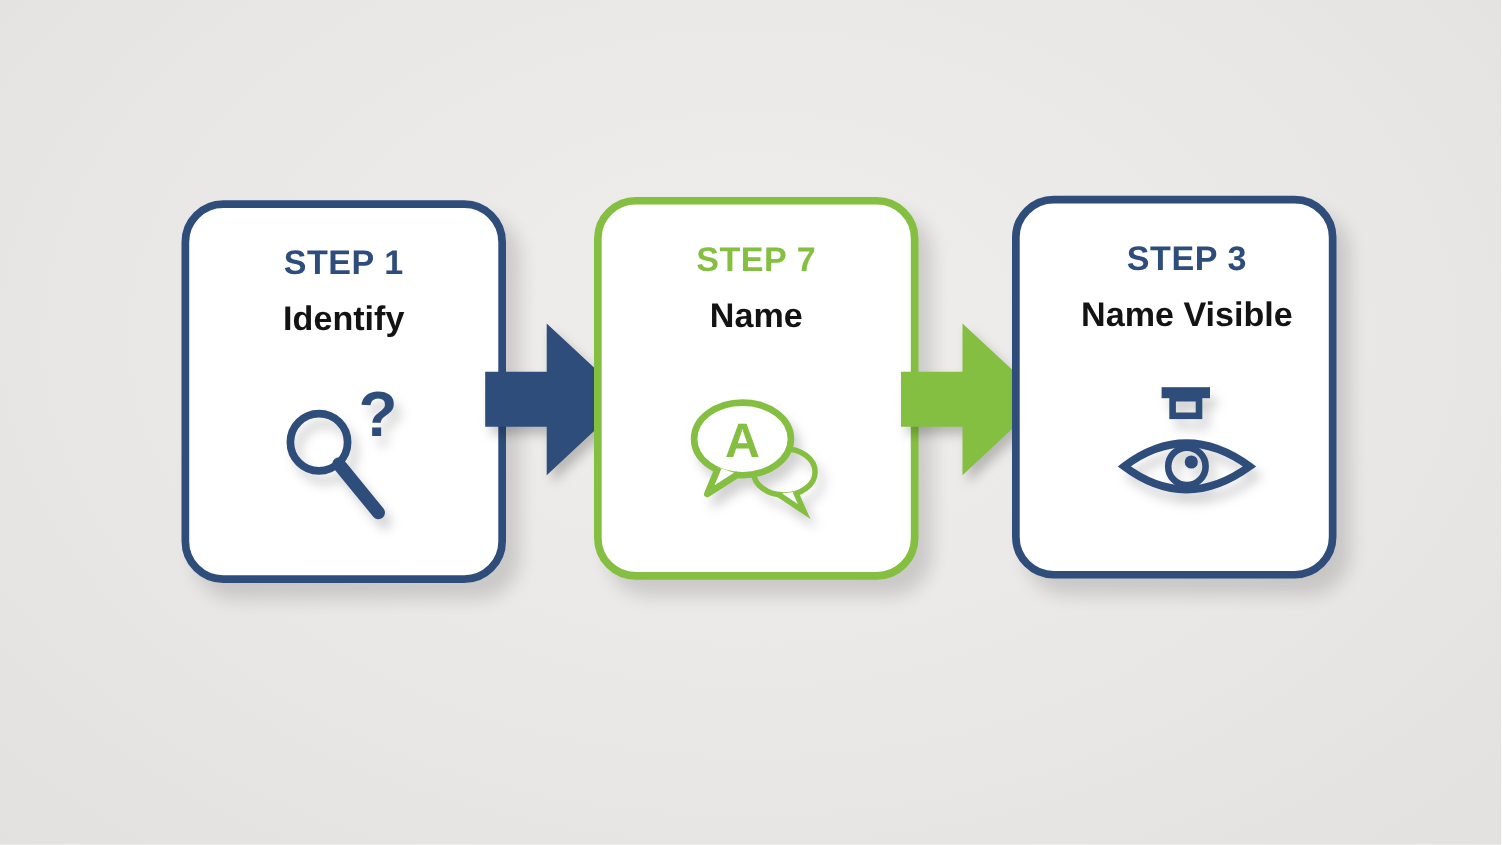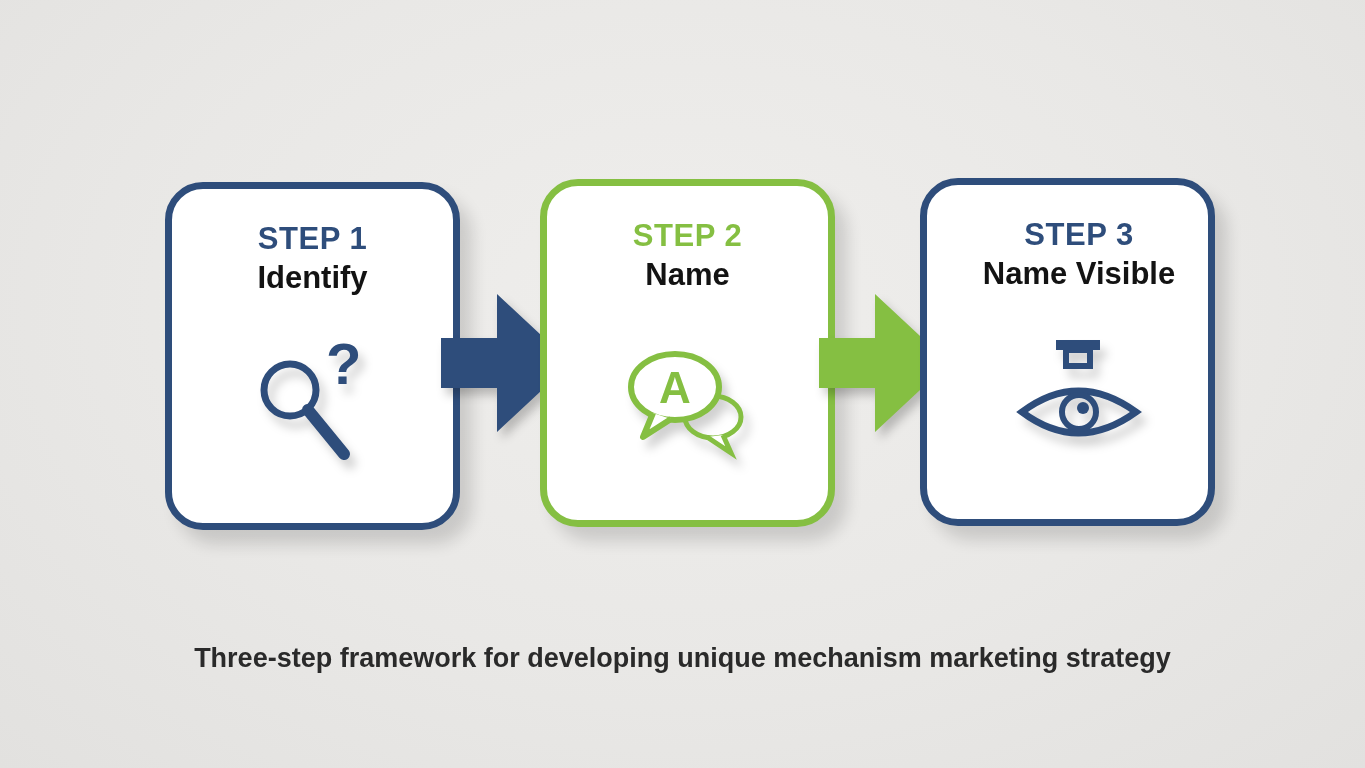--- a/index.html
+++ b/index.html
@@ -41,21 +41,21 @@
     letter-spacing: 0.5px;
     line-height: 1.15;
   }
   .blue-text  { color: #2e4d7b; }
   .green-text { color: #85bf42; }
   .step-title {
     font-size: 31px;
     font-weight: bold;
     color: #131313;
     line-height: 1.2;
-    margin-top: 2px;
+    margin-top: 14px;
   }
   .icon-wrap {
     margin-top: 46px;
     filter: drop-shadow(6px 9px 5px rgba(0,0,0,0.18));
   }
   .icon-blue  { color: #2e4d7b; }
   .icon-green { color: #85bf42; }
 
   .arrow {
     position: absolute;
@@ -95,21 +95,21 @@
     </div>
   </div>
 
   <div class="arrow arrow-1">
     <svg width="133" height="150" viewBox="0 0 133 150">
       <polygon points="0,50 56,50 56,6 130,75 56,144 56,100 0,100" fill="currentColor"></polygon>
     </svg>
   </div>
 
   <div class="card green card-2">
-    <div class="step-label green-text">STEP 2</div>
+    <div class="step-label green-text">STEP 7</div>
     <div class="step-title">Name</div>
     <div class="icon-wrap icon-green">
       <svg width="150" height="130" viewBox="0 0 150 130" fill="none">
 
         <ellipse cx="100" cy="78" rx="28" ry="21" stroke="currentColor" stroke-width="5"></ellipse>
         <path d="M110 96 L118 114 L94 98" stroke="currentColor" stroke-width="5" fill="#ffffff"></path>
 
         <ellipse cx="62" cy="48" rx="44" ry="33" fill="#ffffff" stroke="currentColor" stroke-width="6"></ellipse>
         <path d="M40 74 L30 98 L58 80" fill="#ffffff" stroke="currentColor" stroke-width="6" stroke-linejoin="round"></path>
         <text x="62" y="64" font-size="44" font-weight="bold" fill="currentColor" text-anchor="middle" font-family="Liberation Sans, sans-serif">A</text>
@@ -133,15 +133,14 @@
         <rect x="52" y="12" width="24" height="16" stroke="currentColor" stroke-width="6"></rect>
 
         <path d="M8 74 Q64 32 122 74 Q64 116 8 74 Z" stroke="currentColor" stroke-width="7"></path>
 
         <circle cx="65" cy="74" r="17" stroke="currentColor" stroke-width="6"></circle>
         <circle cx="69" cy="70" r="6" fill="currentColor"></circle>
       </svg>
     </div>
   </div>
 
-  <div class="caption">Three-step framework for developing unique mechanism marketing strategy</div>
 
 </div>
 
 </body></html>

